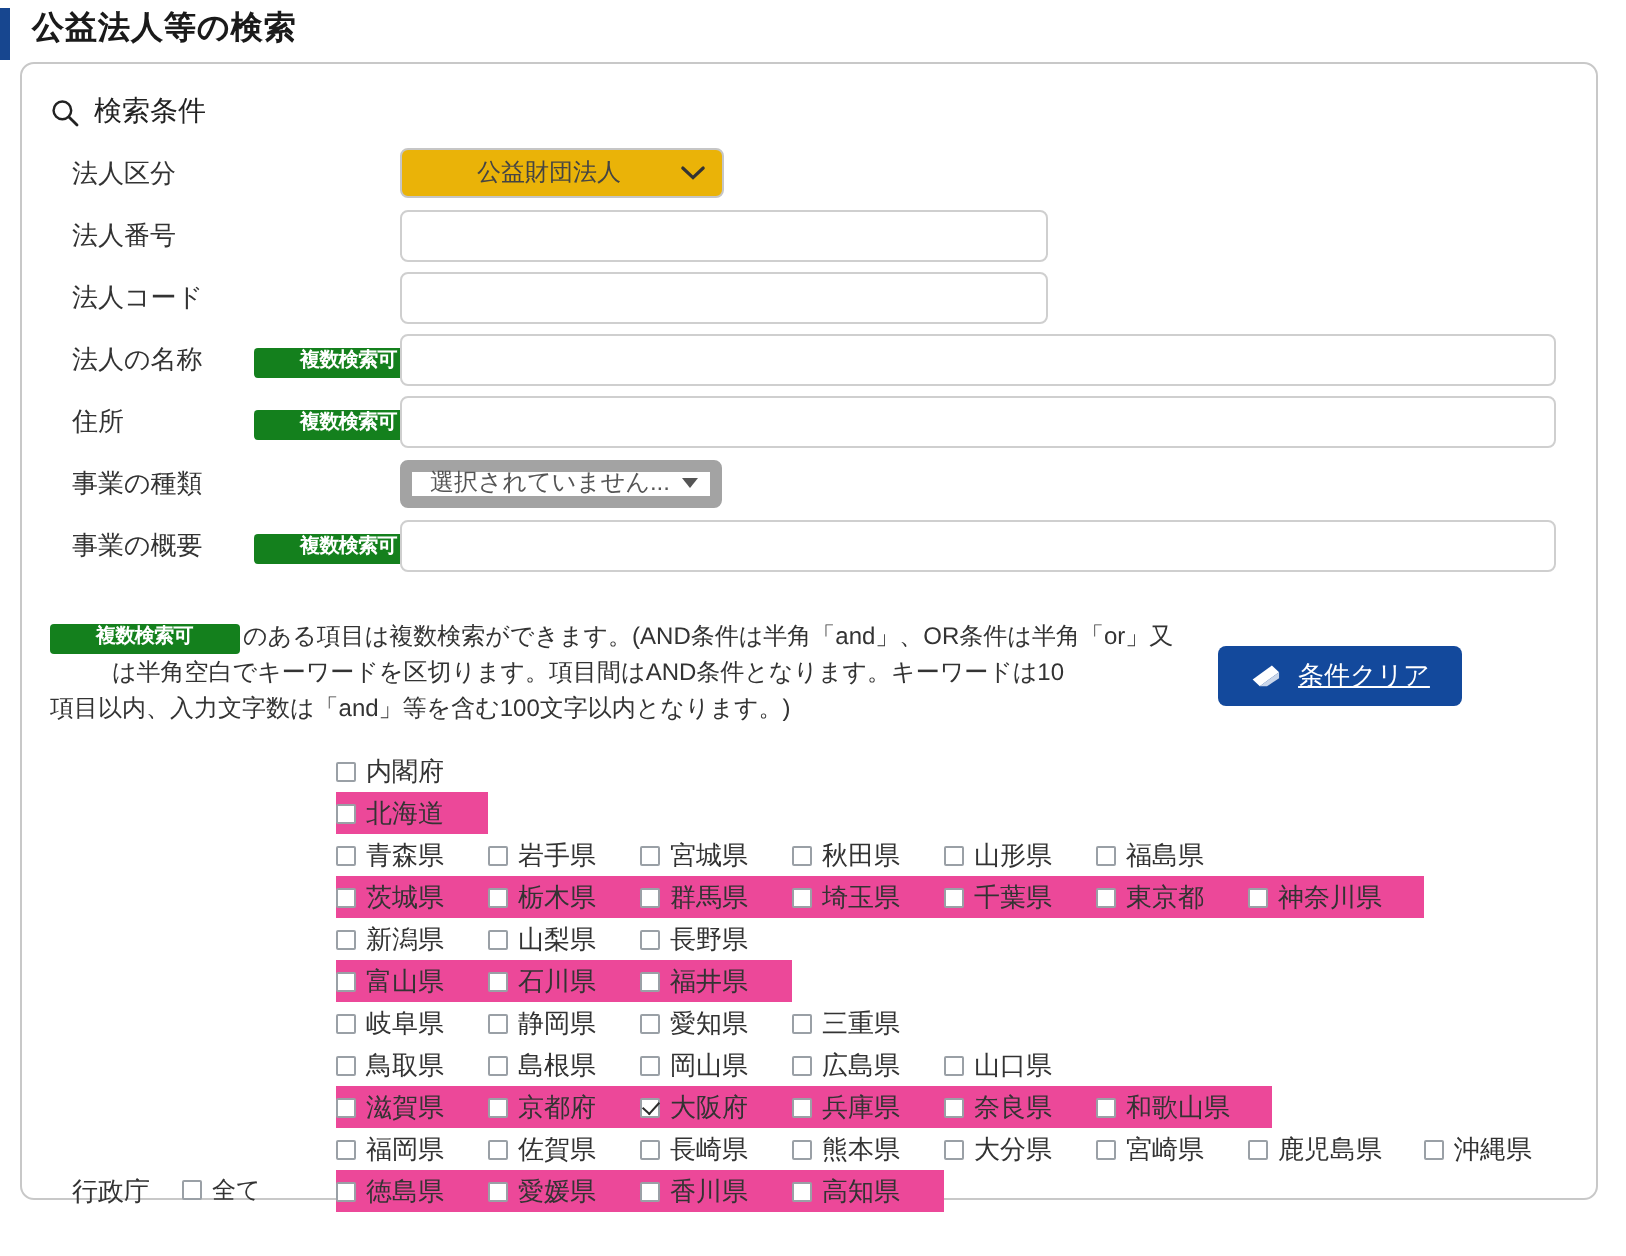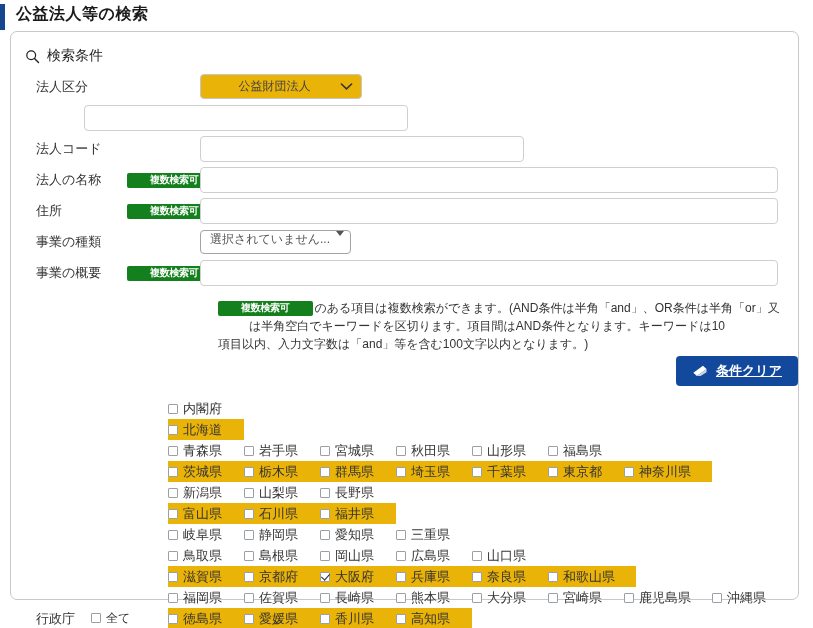--- a/index.html
+++ b/index.html
@@ -74,54 +74,53 @@
   .ctl-input{
     height:26px;
     border:1px solid #cfcfcf;border-radius:4px;
     background:#fff;box-sizing:border-box;
   }
   .w-short{width:324px;}
   .w-long{width:578px;}
 
   .ctl-multiselect{
     height:24px;
-    border:1px solid #a3a3a3;border-radius:4px;
+    border:6px solid #a3a3a3;border-radius:4px;
     background:#fff;box-sizing:border-box;
-    display:inline-flex;align-items:flex-start;
+    display:inline-flex;align-items:center;
     padding:0 6px 0 9px;font-size:12px;color:#555;
     white-space:nowrap;
   }
   .caret-sm{
     margin-left:6px;width:0;height:0;
     border-left:4px solid transparent;
     border-right:4px solid transparent;
     border-top:5px solid #555;
   }
 
   
   .note-wrap{
-    display:flex;align-items:flex-end;
-    margin:11px 0 0 14px;
-    flex-direction:column;
+    display:flex;align-items:center;
+    margin:21px 0 0 14px;
   }
   .note-text{
     width:580px;font-size:12px;line-height:1.5;color:#333;
   }
   .note-text .badge{vertical-align:1px;margin-right:2px;}
   .note-indent{padding-left:31px;display:block;}
 
   .btn-clear{
     margin-left:4px;margin-top:3px;
     width:122px;height:30px;
     background:#13499c;border-radius:4px;
     display:flex;align-items:center;justify-content:center;
     color:#fff;font-size:13px;cursor:pointer;
     flex:0 0 auto;
   }
-  .btn-clear .lbl{text-decoration:underline;margin-left:7px;font-weight:bold;}
+  .btn-clear .lbl{text-decoration:underline;margin-left:7px;}
 
   
   .agency{
     display:flex;align-items:flex-end;
     margin:12px 0 0 0;
   }
   .agency-label{
     width:80px;padding-left:25px;box-sizing:border-box;
     font-size:13px;color:#333;line-height:21px;flex:0 0 auto;
   }
@@ -130,21 +129,21 @@
   }
   .pref-grid{flex:1 1 auto;}
   .pref-row{display:flex;height:21px;align-items:center;}
   .cell{
     width:76px;height:21px;flex:0 0 auto;
     display:flex;align-items:center;
     font-size:13px;color:#333;
     box-sizing:border-box;
   }
   .cell.wide{width:88px;}
-  .cell.alt{background:#eab308;}
+  .cell.alt{background:#ec4899;}
   .cell .cbox{margin-right:5px;flex:0 0 auto;}
   .cell .nm{white-space:nowrap;}
 
   
   .cbox{
     width:10px;height:10px;
     border:1px solid #9aa0a6;border-radius:1px;
     background:#fff;display:inline-block;
     position:relative;box-sizing:border-box;
   }
@@ -183,20 +182,21 @@
         <div class="flabel">法人区分</div>
         <div class="badge-slot"></div>
         <div class="ctl-select">
           <span class="sel-val">公益財団法人</span>
           <svg class="chev" width="13" height="9" viewBox="0 0 14 9">
             <path d="M1.5 1.8 L7 7 L12.5 1.8" fill="none" stroke="#333" stroke-width="1.7" stroke-linecap="round"></path>
           </svg>
         </div>
       </div>
       <div class="frow">
+        <div class="flabel">法人番号</div>
         <div class="badge-slot"></div>
         <input type="text" class="ctl-input w-short" style="">
       </div>
       <div class="frow">
         <div class="flabel">法人コード</div>
         <div class="badge-slot"></div>
         <input type="text" class="ctl-input w-short" style="">
       </div>
       <div class="frow">
         <div class="flabel">法人の名称</div>

